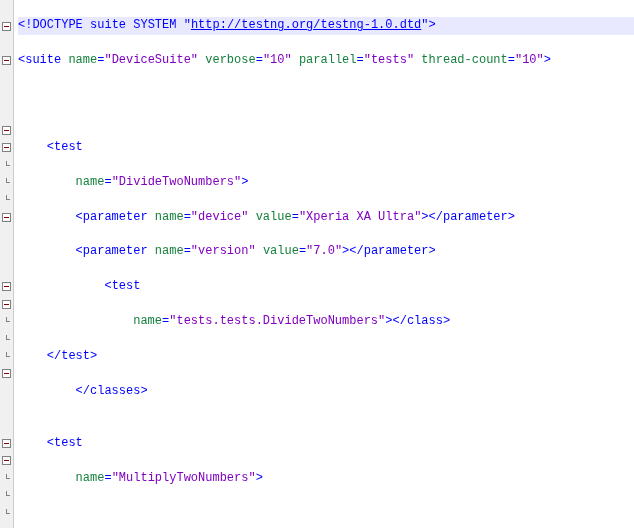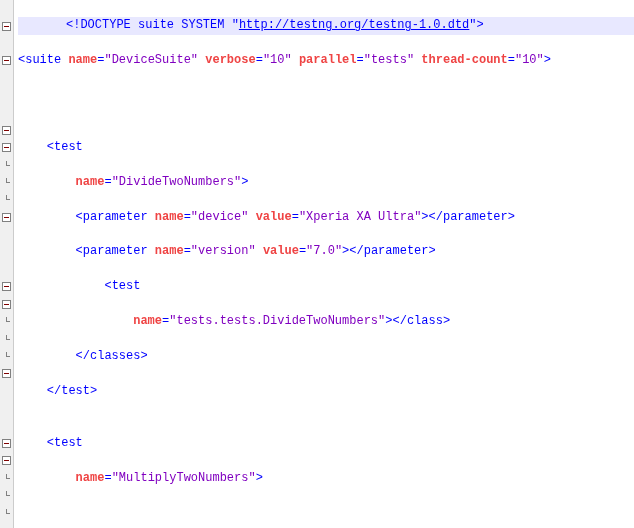--- a/index.html
+++ b/index.html
@@ -66,26 +66,25 @@
     content:""; position:absolute; left:4px; top:0; bottom:0; border-left:1px solid #808080;
   }
   .grow { height:17.4px; display:flex; align-items:center; }
   .code {
     padding: 0 0 0 4px;
     white-space: pre;
     flex: 1;
   }
   .line { min-height: 17.4px; }
   .k  { color: #0000ff; }      
-  .attr { color: #ef4444; font-weight: bold; }    
+  .attr { color: #15803d; }    
   .str { color: #8000c0; }     
   .url { color: #0000ff; text-decoration: underline; }
   .line1-highlight {
     background:#e8e8ff;
-    padding-left:48px;
   }
 </style>
 </head>
 <body>
 
 <div class="container">
   <div class="gutter">
     <div class="gutter-inner">
       <div class="grow"></div>
       <div class="grow">
@@ -186,22 +185,22 @@
 <div class="line line1-highlight"><span class="k">&lt;!</span><span class="k">DOCTYPE</span><span class="k"> </span><span class="k">suite</span><span class="k"> </span><span class="k">SYSTEM</span><span class="k"> "</span><span class="url">http://testng.org/testng-1.0.dtd</span><span class="k">"</span><span class="k">&gt;</span></div>
 <div class="line"><span class="k">&lt;</span><span class="k">suite</span> <span class="attr">name</span><span class="k">=</span><span class="str">"</span><span class="str">DeviceSuite</span><span class="str">"</span> <span class="attr">verbose</span><span class="k">=</span><span class="str">"</span><span class="str">10</span><span class="str">"</span> <span class="attr">parallel</span><span class="k">=</span><span class="str">"</span><span class="str">tests</span><span class="str">"</span> <span class="attr">thread-count</span><span class="k">=</span><span class="str">"</span><span class="str">10</span><span class="str">"</span><span class="k">&gt;</span></div>
 <div class="line"> </div>
 
 <div class="line">    <span class="k">&lt;</span><span class="k">test</span></div>
 <div class="line">        <span class="attr">name</span><span class="k">=</span><span class="str">"</span><span class="str">DivideTwoNumbers</span><span class="str">"</span><span class="k">&gt;</span></div>
 <div class="line">        <span class="k">&lt;</span><span class="k">parameter</span> <span class="attr">name</span><span class="k">=</span><span class="str">"</span><span class="str">device</span><span class="str">"</span> <span class="attr">value</span><span class="k">=</span><span class="str">"</span><span class="str">Xperia XA Ultra</span><span class="str">"</span><span class="k">&gt;</span><span class="k">&lt;/parameter&gt;</span></div>
 <div class="line">        <span class="k">&lt;</span><span class="k">parameter</span> <span class="attr">name</span><span class="k">=</span><span class="str">"</span><span class="str">version</span><span class="str">"</span> <span class="attr">value</span><span class="k">=</span><span class="str">"</span><span class="str">7.0</span><span class="str">"</span><span class="k">&gt;</span><span class="k">&lt;/parameter&gt;</span></div>
 <div class="line">            <span class="k">&lt;</span><span class="k">test</span></div>
 <div class="line">                <span class="attr">name</span><span class="k">=</span><span class="str">"</span><span class="str">tests.tests.DivideTwoNumbers</span><span class="str">"</span><span class="k">&gt;</span><span class="k">&lt;/class&gt;</span></div>
+<div class="line">    <span class="k">&lt;/</span><span class="k">test</span><span class="k">&gt;</span></div>
 <div class="line">        <span class="k">&lt;/</span><span class="k">classes</span><span class="k">&gt;</span></div>
-<div class="line">    <span class="k">&lt;/</span><span class="k">test</span><span class="k">&gt;</span></div>
 
 <div class="line">    <span class="k">&lt;</span><span class="k">test</span></div>
 <div class="line">        <span class="attr">name</span><span class="k">=</span><span class="str">"</span><span class="str">MultiplyTwoNumbers</span><span class="str">"</span><span class="k">&gt;</span></div>
 
 
 
 
 
 
 

